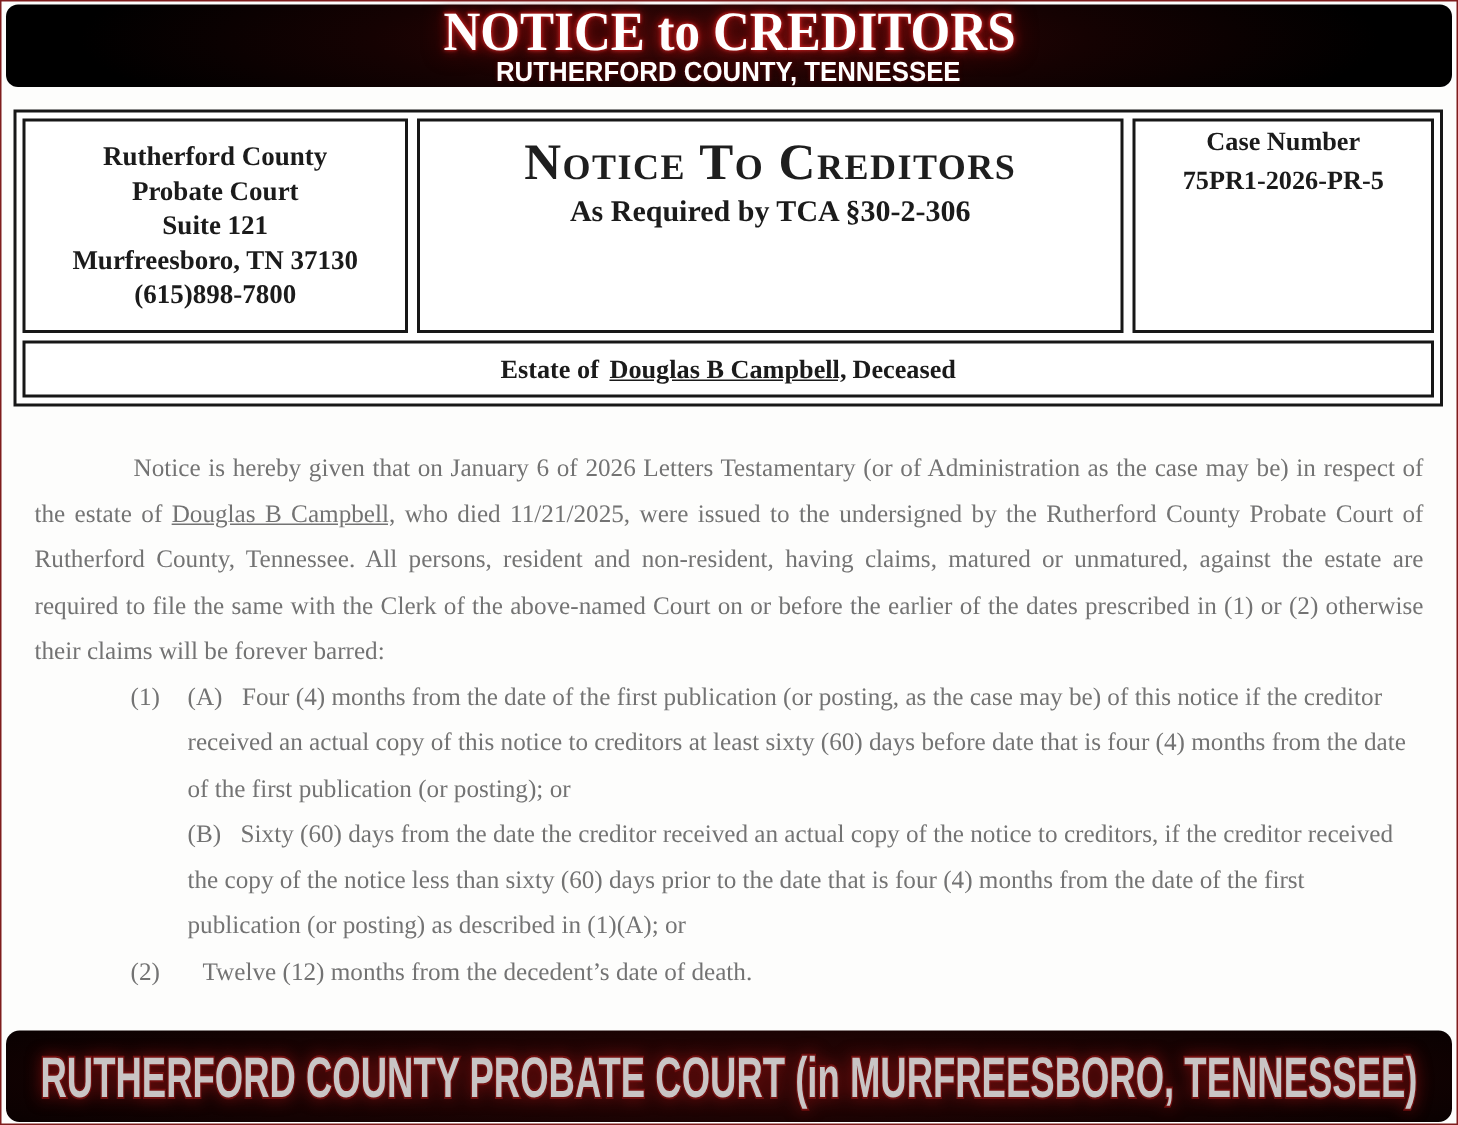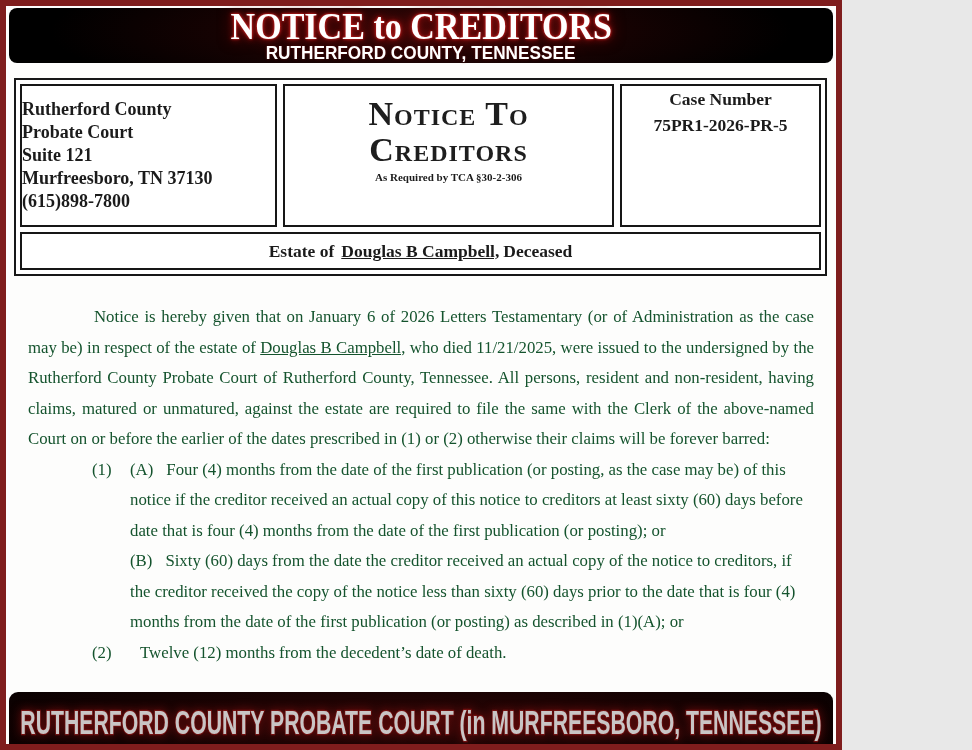--- a/index.html
+++ b/index.html
@@ -1,21 +1,21 @@
 <!DOCTYPE html>
 <html><head>
 <meta charset="utf-8">
 <style>
   * { box-sizing: border-box; }
   html, body { margin: 0; padding: 0; background: #e8e8e8; }
   .page {
     position: relative;
-    width: 842px; height: 750px;
+    width: 972px; height: 750px;
     background: #fdfdfc;
-    border: 6px solid #7f1d1d;
+    border: 1px solid #7f1d1d;
     overflow: hidden;
     font-family: "Liberation Serif", serif;
     color: #1b1b1b;
   }
 
   
   .banner-top {
     position: absolute; left: 3px; right: 3px; top: 2px; height: 55px;
     background: radial-gradient(ellipse 45% 130% at 50% 42%, #3a0707 0%, #150202 55%, #000 100%);
     border-radius: 8px;
@@ -43,45 +43,45 @@
     position: absolute; left: 8px; right: 9px; top: 72px;
     border: 2px solid #171717;
     padding: 4px;
     background: #fff;
   }
   .ht-row1 { display: flex; gap: 6px; height: 143px; }
   .ht-cell { border: 2px solid #171717; background: #fff; }
   .cell-court {
     width: 257px; flex: none;
     display: flex; flex-direction: column; justify-content: center;
-    text-align: left; font-weight: bold; font-size: 18px; line-height: 23px;
+    text-align: center; font-weight: bold; font-size: 18px; line-height: 23px;
   }
   .cell-notice { flex: 1; text-align: center; padding-top: 10px; }
   .notice-title {
     font-variant: small-caps;
     font-weight: bold; font-size: 34px; line-height: 36px; letter-spacing: 1px;
     color: #1e1e1e;
   }
-  .notice-subtitle { font-weight: bold; font-size: 11px; margin-top: 3px; }
+  .notice-subtitle { font-weight: bold; font-size: 20px; margin-top: 3px; }
   .cell-case {
     width: 201px; flex: none; text-align: center;
     font-weight: bold; font-size: 17.5px; line-height: 26px;
   }
   .ht-row2 {
     margin-top: 5px; border: 2px solid #171717; height: 38px;
     display: flex; align-items: center; justify-content: center;
     font-weight: bold; font-size: 17.5px; background: #fff;
   }
   .estate-prefix { margin-right: 7px; }
   .estate-name { text-decoration: underline; margin-right: 4px; }
 
   
   .doc-body {
     position: absolute; left: 22px; right: 22px; top: 296px;
-    font-size: 16.8px; line-height: 30.5px; color: #14532d;
+    font-size: 16.8px; line-height: 30.5px; color: #737373;
   }
   .body-paragraph { text-align: justify; text-indent: 66px; }
   .name-underline { text-decoration: underline; }
 
   .legal-list { margin-left: 64px; }
   .list-item { display: flex; }
   .item-num { flex: none; width: 38px; }
   .item-content { flex: 1; }
   .sub-label { padding-right: 13px; }
   .item2-text { padding-left: 10px; }

